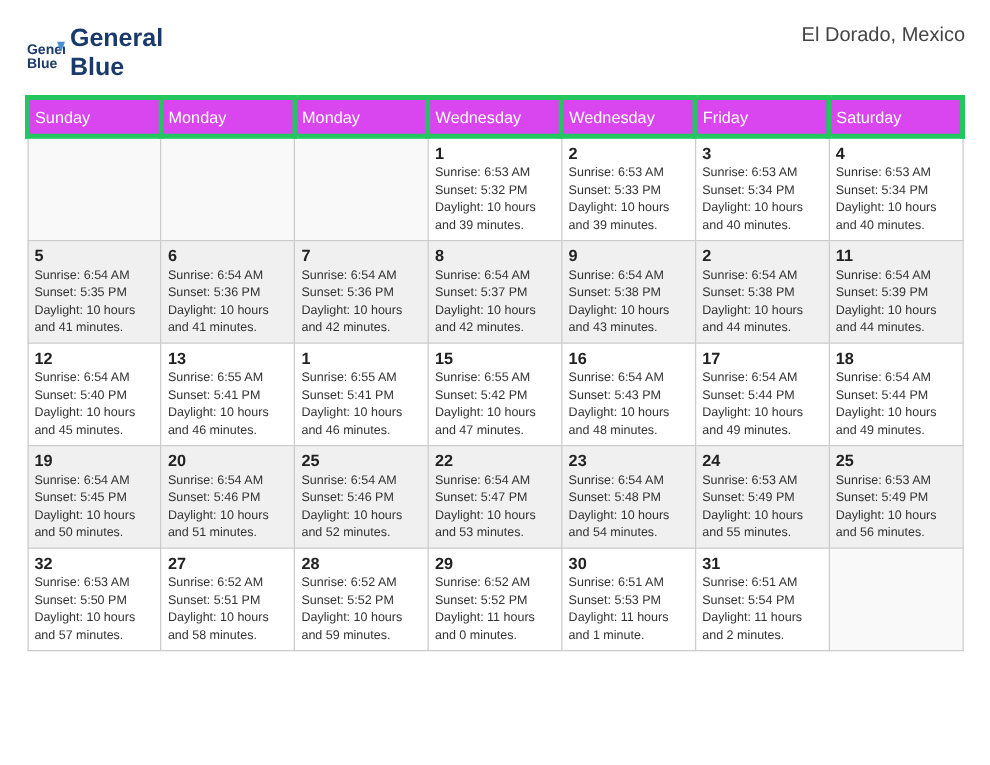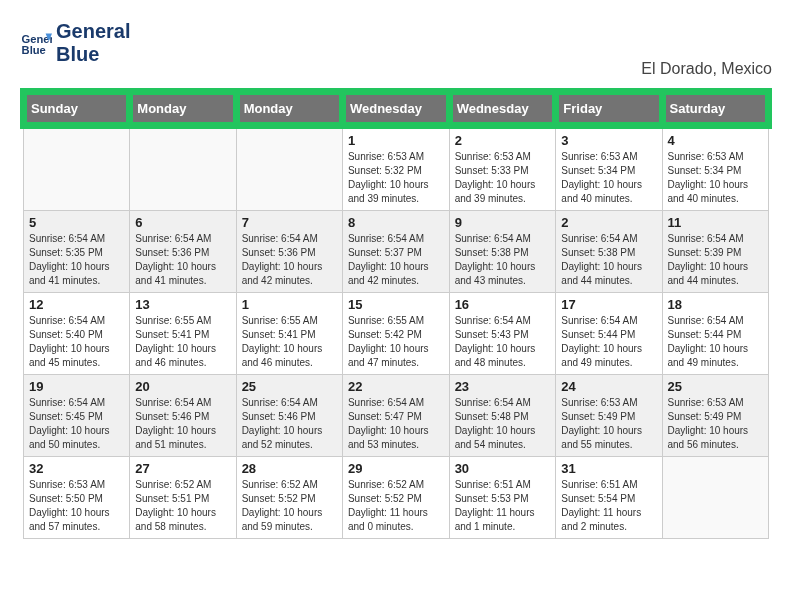--- a/index.html
+++ b/index.html
@@ -29,34 +29,33 @@
       text-align: right;
     }
     .month-title {
       font-size: 36px;
       font-weight: bold;
       color: #222;
     }
     .location {
       font-size: 16px;
       color: #444;
-      margin-top: 40px;
     }
     .calendar {
       width: 100%;
       border-collapse: collapse;
       border: 1px solid #ccc;
     }
     .calendar th {
-      background: #737373;
+      background: #d946ef;
       color: #fff;
       font-size: 13px;
-      font-weight: bold;
+      font-weight: normal;
       padding: 6px 4px;
-      border: 7px solid #22c55e;
+      border: 4px solid #22c55e;
       text-align: left;
     }
     .calendar td {
       border: 1px solid #ccc;
       vertical-align: top;
       padding: 4px 5px;
       width: 107px;
       min-height: 80px;
       font-size: 10.5px;
       color: #333;

